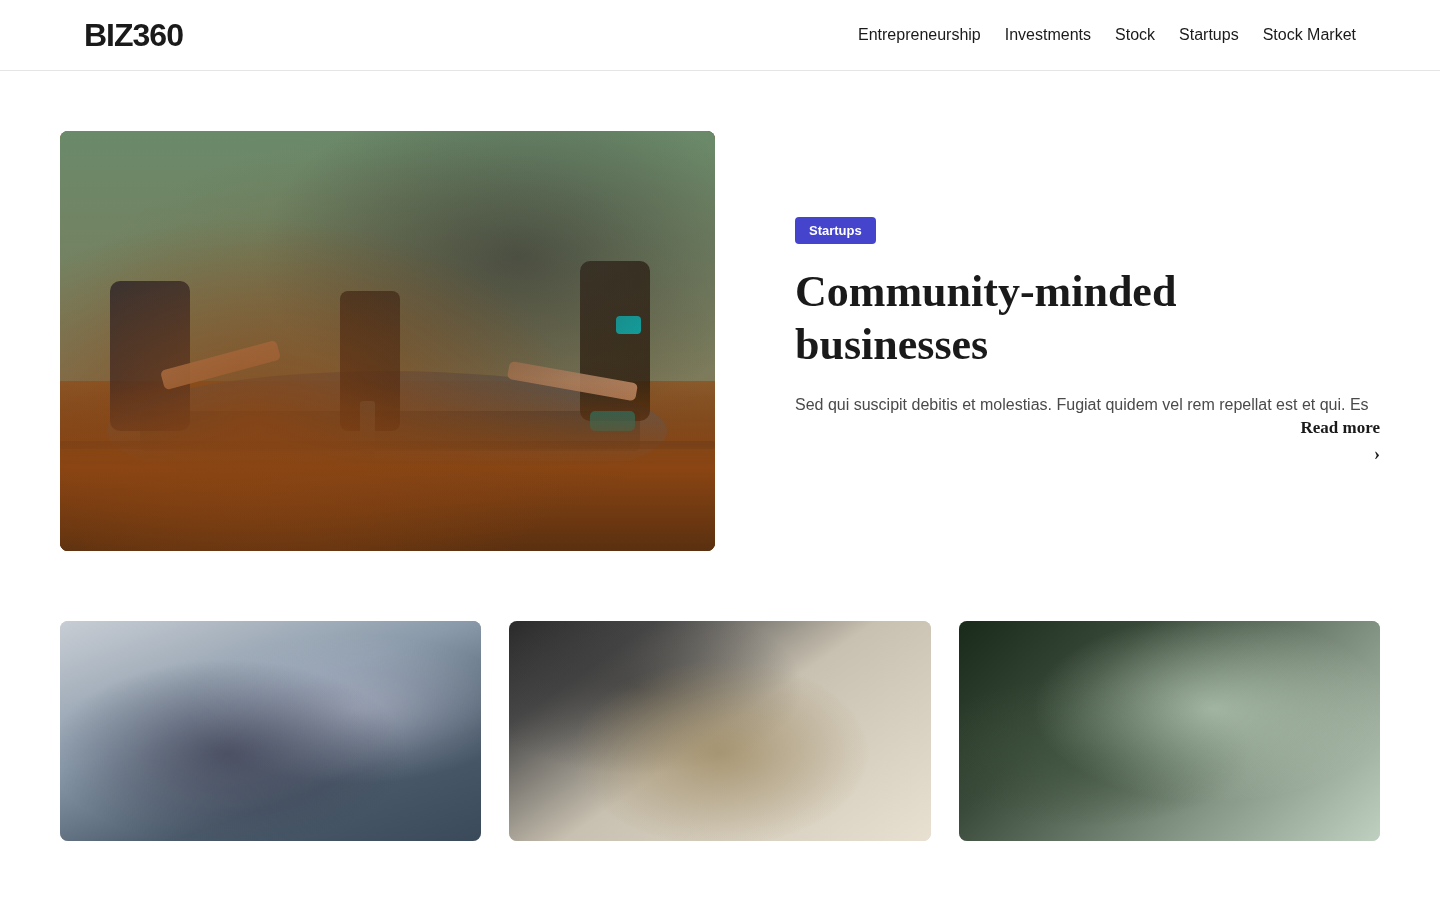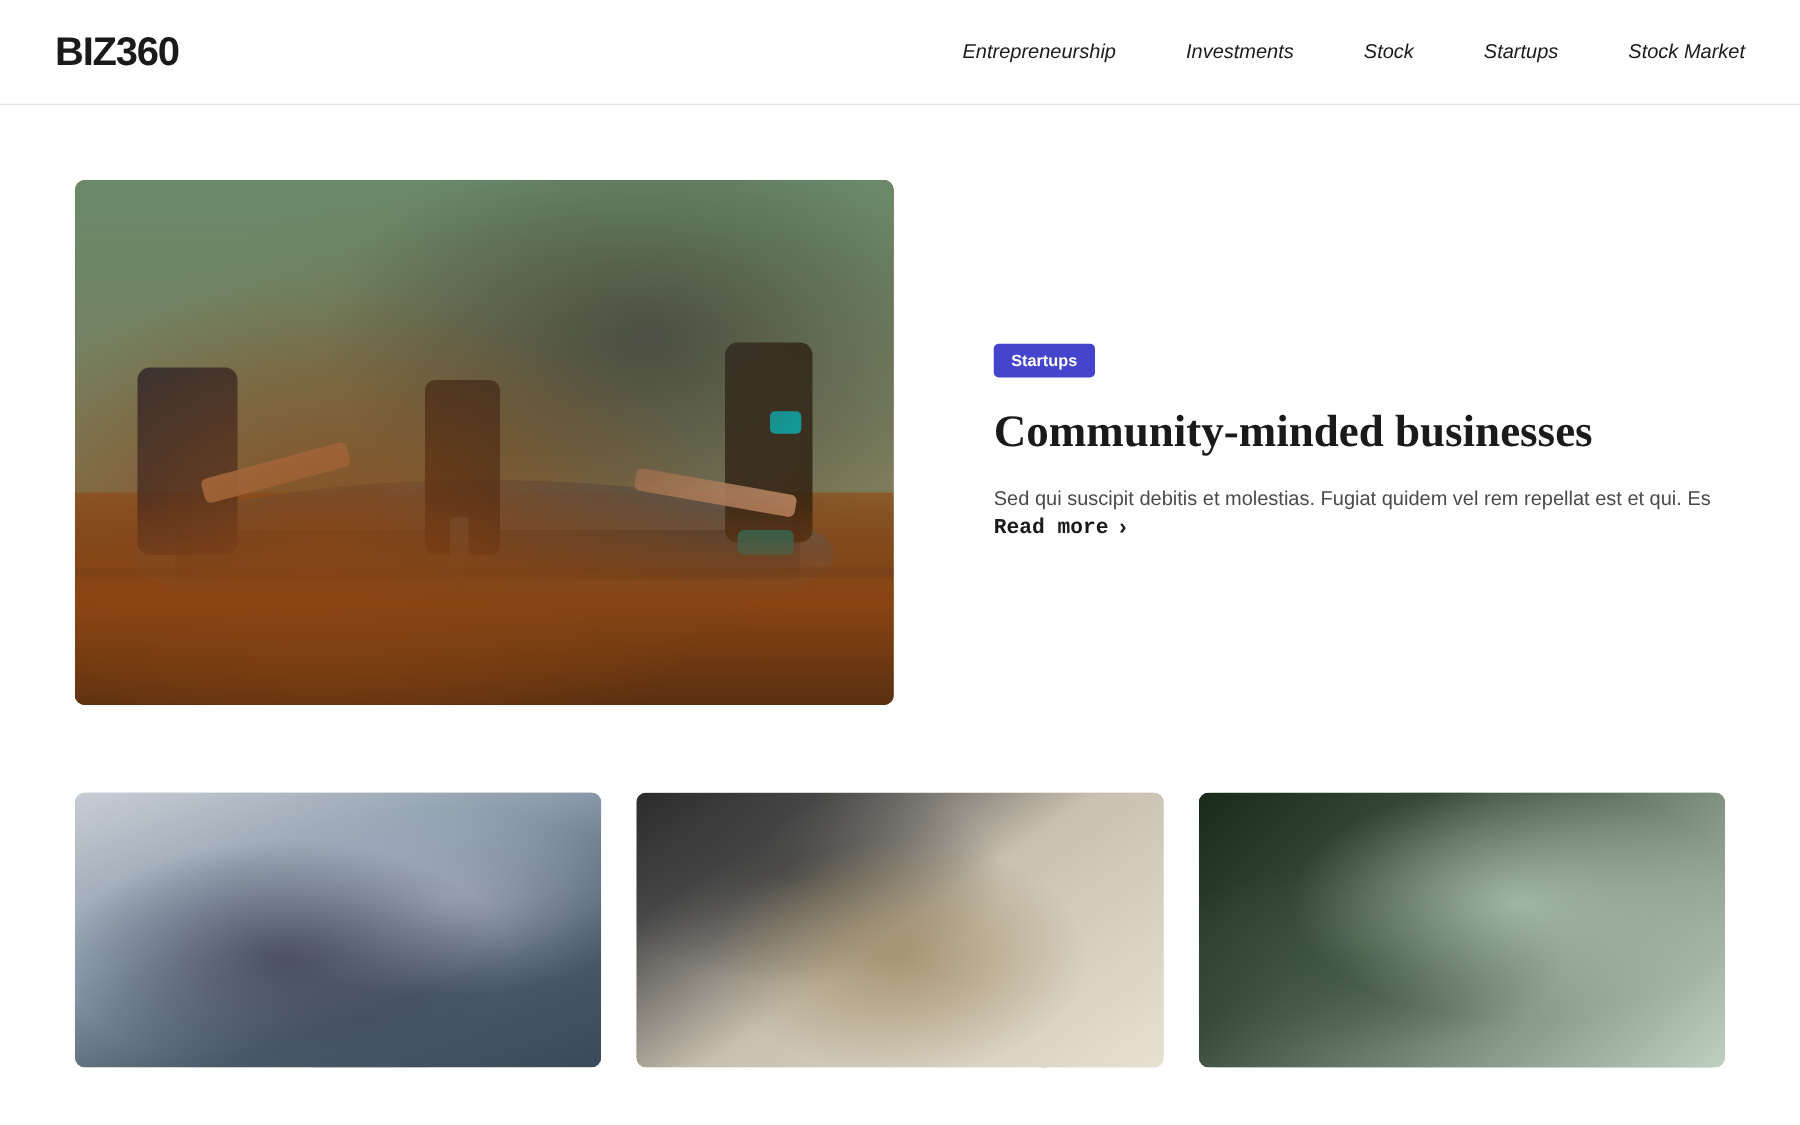--- a/index.html
+++ b/index.html
@@ -15,38 +15,37 @@
       width: 1440px;
       min-height: 900px;
       overflow-x: hidden;
     }
 
     
     header {
       display: flex;
       align-items: center;
       justify-content: space-between;
-      padding: 0 44px;
-      height: 84px;
+      padding: 0 84px;
+      height: 71px;
       border-bottom: 1px solid #e5e5e5;
     }
 
     .logo {
       font-family: Arial, sans-serif;
       font-weight: 900;
       font-size: 32px;
       color: #1a1a1a;
       letter-spacing: -1px;
     }
 
     nav {
       display: flex;
-      gap: 56px;
+      gap: 24px;
       align-items: center;
-      font-style: italic;
     }
 
     nav a {
       text-decoration: none;
       color: #1a1a1a;
       font-family: Arial, sans-serif;
       font-size: 16px;
       font-weight: 400;
       cursor: pointer;
     }
@@ -117,44 +116,45 @@
       font-family: Arial, sans-serif;
       font-size: 13px;
       font-weight: 600;
       padding: 6px 14px;
       border-radius: 4px;
       margin-bottom: 22px;
     }
 
     .featured-title {
       font-family: Georgia, serif;
-      font-size: 36px;
+      font-size: 44px;
       font-weight: 700;
       color: #1a1a1a;
       line-height: 1.2;
       margin-bottom: 20px;
     }
 
     .featured-excerpt {
       font-family: Arial, sans-serif;
       font-size: 16px;
       color: #4a4a4a;
       line-height: 1.6;
     }
 
     .read-more {
       display: flex;
-      align-items: flex-start;
+      align-items: flex-end;
       gap: 6px;
-      font-family: Liberation Mono, monospace;
+      font-family: Liberation Serif, serif;
       font-size: 17px;
       font-weight: 700;
       color: #1a1a1a;
       cursor: pointer;
       text-decoration: none;
+      flex-direction: column;
     }
 
     .chevron {
       font-size: 18px;
       font-weight: bold;
     }
 
     
     .card-grid {
       display: grid;

